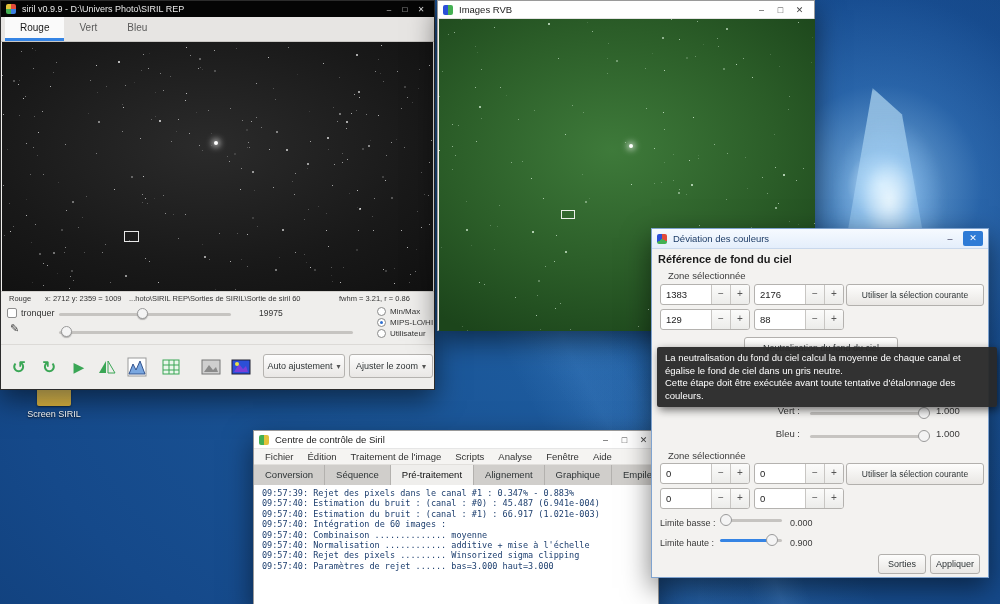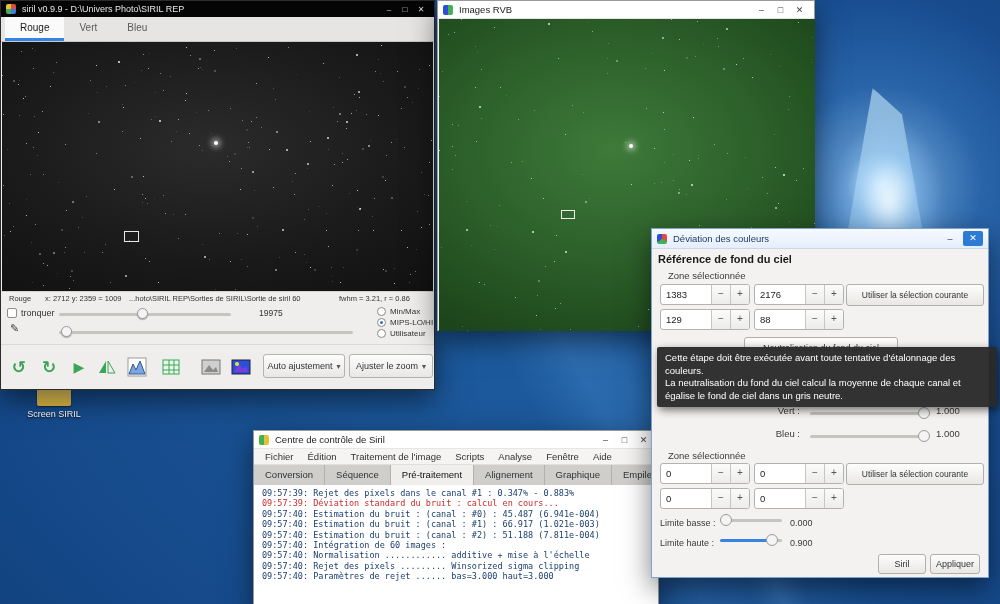--- a/index.html
+++ b/index.html
@@ -685,25 +685,24 @@
   <div id="cc-tabs">
       <div class="cctab">Conversion</div>
       <div class="cctab">Séquence</div>
       <div class="cctab active">Pré-traitement</div>
       <div class="cctab">Alignement</div>
       <div class="cctab">Graphique</div>
       <div class="cctab">Empilement</div>
     </div>
   <div id="console">
       <div class="logline">09:57:39: Rejet des pixels dans le canal #1 : 0.347% - 0.883%</div>
-      <div class="logline red">09:57:39: Déviation standard du bruit : calcul en cours...</div>
       <div class="logline">09:57:40: Estimation du bruit : (canal : #0) : 45.487 (6.941e-004)</div>
       <div class="logline">09:57:40: Estimation du bruit : (canal : #1) : 66.917 (1.021e-003)</div>
-      <div class="logline">09:57:40: Estimation du bruit : (canal : #2) : 51.188 (7.811e-004)</div>
       <div class="logline">09:57:40: Intégration de 60 images :</div>
+      <div class="logline">09:57:40: Combinaison .............. moyenne</div>
       <div class="logline">09:57:40: Normalisation ............ additive + mise à l'échelle</div>
       <div class="logline">09:57:40: Rejet des pixels ......... Winsorized sigma clipping</div>
       <div class="logline">09:57:40: Paramètres de rejet ...... bas=3.000 haut=3.000</div>
     </div>
 </div>
 
 <div class="window" id="dialog">
   <div class="titlebar">
     <span class="appico" style="background:conic-gradient(#e24b3b 0 33%,#44b053 0 66%,#2b4fd8 0)"></span>
     <span class="ttext">Déviation des couleurs</span>
@@ -795,23 +794,23 @@
   <div class="dlg-lab" style="left:138px;top:289px;font-size:9px">0.000</div>
 
   <div class="dlg-lab" style="left:8px;top:309px;font-size:9px">Limite haute :</div>
   <div class="lim-slider" style="left:68px;top:306px;width:62px">
     <div class="track fill"></div>
     <div class="knob" style="left:46px"></div>
   </div>
   <div class="dlg-lab" style="left:138px;top:309px;font-size:9px">0.900</div>
 
   <div class="gbtn" style="left:226px;top:325px;width:48px;height:20px;font-size:9px">
-    <span>Siril</span>
+    <span>Sorties</span>
   </div>
   <div class="gbtn" style="left:278px;top:325px;width:50px;height:20px;font-size:9px">
     <span>Appliquer</span>
   </div>
 </div>
 
 <div id="tooltip">
+  <div>La neutralisation du fond du ciel calcul la moyenne de chaque canal et égalise le fond de ciel dans un gris neutre.</div>
   <div>Cette étape doit être exécutée avant toute tentative d'étalonnage des couleurs.</div>
-  <div>La neutralisation du fond du ciel calcul la moyenne de chaque canal et égalise le fond de ciel dans un gris neutre.</div>
 </div>
 
 </body></html>

